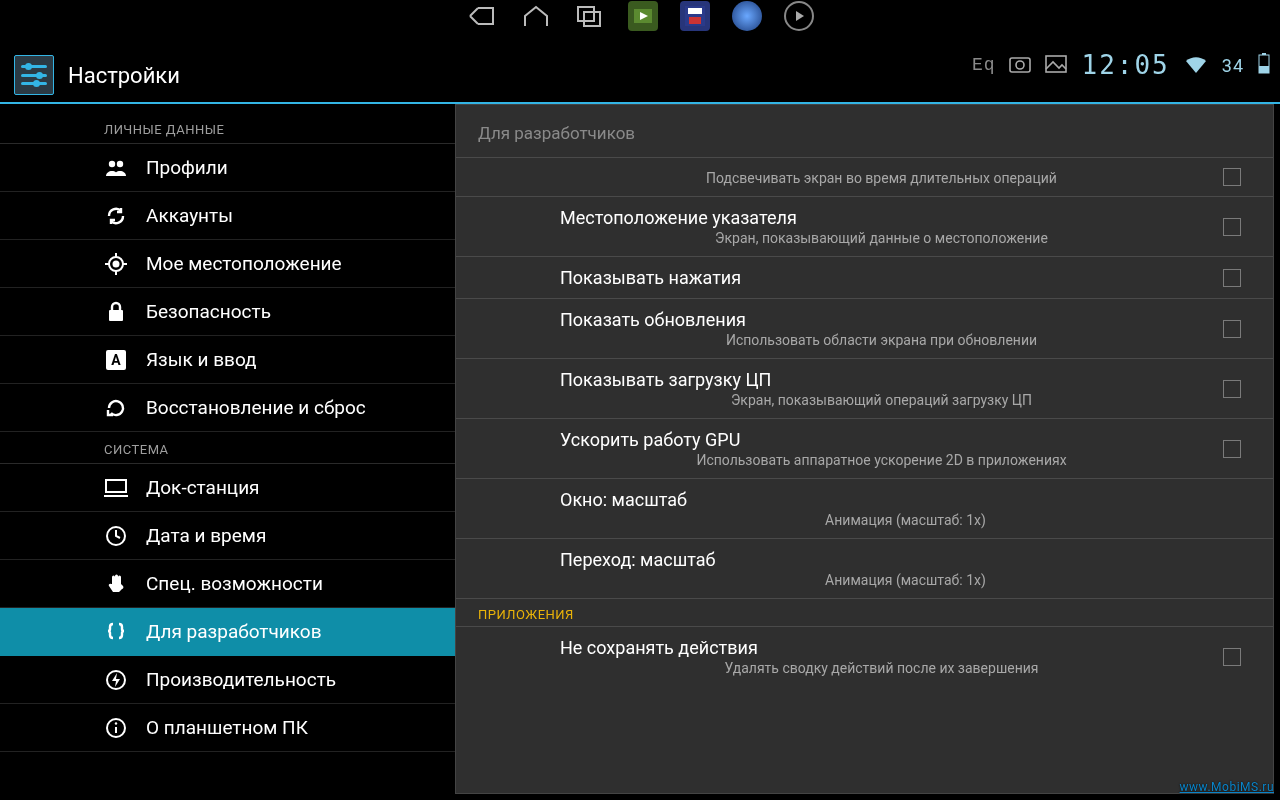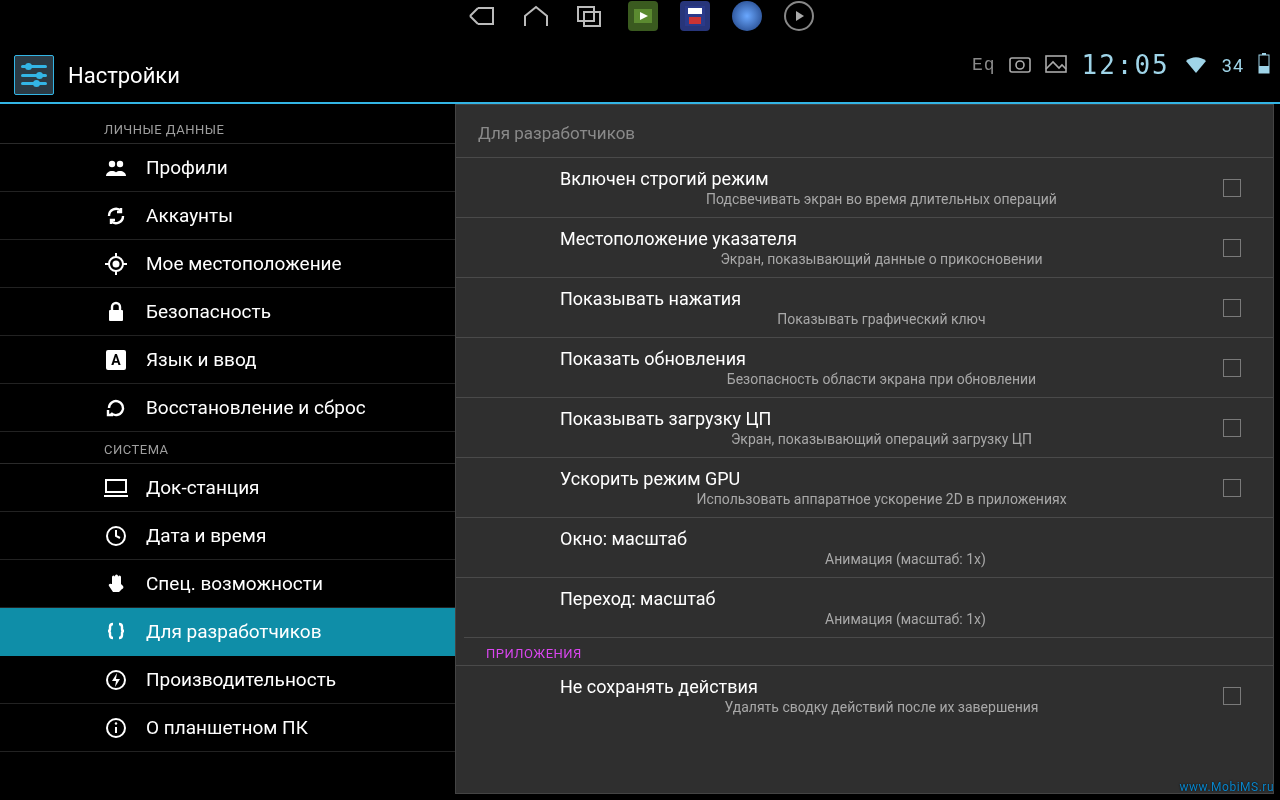--- a/index.html
+++ b/index.html
@@ -111,36 +111,36 @@
   .pref .title{ font-size:18px; color:#ffffff; }
   .pref .sub{ font-size:14px; color:#a8a8a8; margin-top:2px;text-align:center; }
   .pref .chk{
     width:18px; height:18px;
     border:1px solid #7a7a7a;
     background:transparent;
     flex-shrink:0;
     margin-right:10px;
   }
   .group-header-content{
-    color:#d946ef;
+    color:#eab308;
     font-size:13px;
     letter-spacing:0.5px;
     padding:8px 22px 4px 22px;
     border-top:1px solid #4a4a4a;
     text-transform:uppercase;
-    margin-left:8px;
   }
   .watermark{
     position:absolute;
     right:6px;
     bottom:6px;
     font-size:12px;
     color:#0a84c8;
     letter-spacing:0.5px;
     text-shadow:0 0 2px #000;
+    text-decoration:underline;
   }
 </style>
 </head>
 <body>
 
 <div class="statusbar">
   <div class="nav-left">
     <div class="nav-icon">
       <svg width="30" height="24" viewBox="0 0 30 24" stroke="#bbb" stroke-width="2" fill="none">
           <path d="M3 12 L11 4 M3 12 L11 20 M11 4 H26 V20 H11"></path>
@@ -340,56 +340,54 @@
         <span>О планшетном ПК</span>
       </div>
     </div>
   </div>
 
   <div class="content">
     <div class="content-header">Для разработчиков</div>
 
     <div class="pref">
       <div class="txt">
-        <div class="title">Включен строгий режим</div>
         <div class="sub">Подсвечивать экран во время длительных операций</div>
       </div>
       <div class="chk"></div>
     </div>
     <div class="pref">
       <div class="txt">
         <div class="title">Местоположение указателя</div>
-        <div class="sub">Экран, показывающий данные о прикосновении</div>
+        <div class="sub">Экран, показывающий данные о местоположение</div>
       </div>
       <div class="chk"></div>
     </div>
     <div class="pref">
       <div class="txt">
         <div class="title">Показывать нажатия</div>
-        <div class="sub">Показывать графический ключ</div>
       </div>
       <div class="chk"></div>
     </div>
     <div class="pref">
       <div class="txt">
         <div class="title">Показать обновления</div>
-        <div class="sub">Безопасность области экрана при обновлении</div>
+        <div class="sub">Использовать области экрана при обновлении</div>
       </div>
       <div class="chk"></div>
     </div>
     <div class="pref">
       <div class="txt">
         <div class="title">Показывать загрузку ЦП</div>
         <div class="sub">Экран, показывающий операций загрузку ЦП</div>
       </div>
       <div class="chk"></div>
     </div>
     <div class="pref">
       <div class="txt">
-        <div class="title">Ускорить режим GPU</div>
+        <div class="title">Ускорить работу GPU</div>
         <div class="sub">Использовать аппаратное ускорение 2D в приложениях</div>
       </div>
       <div class="chk"></div>
     </div>
     <div class="pref">
       <div class="txt">
         <div class="title">Окно: масштаб</div>
         <div class="sub">Анимация (масштаб: 1x)</div>
       </div>
     </div>

